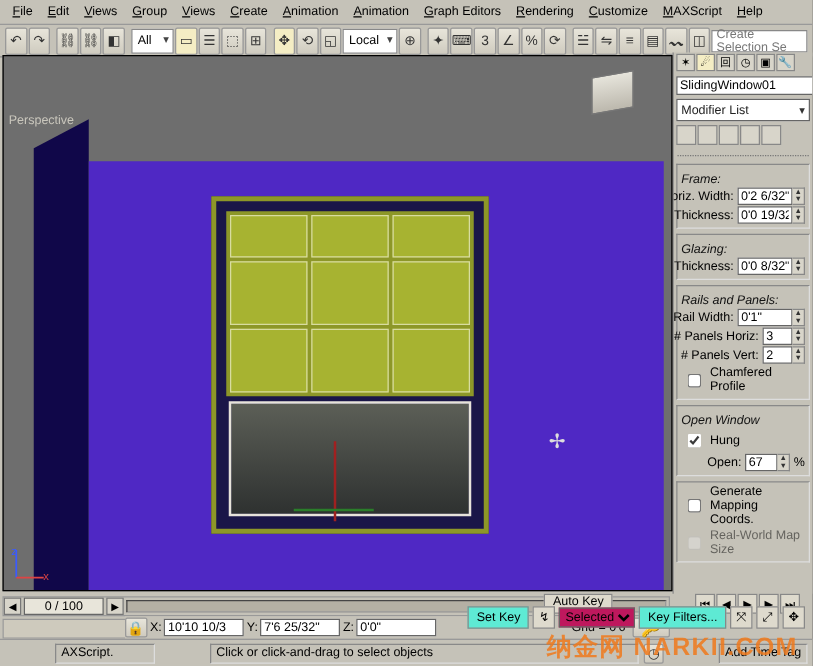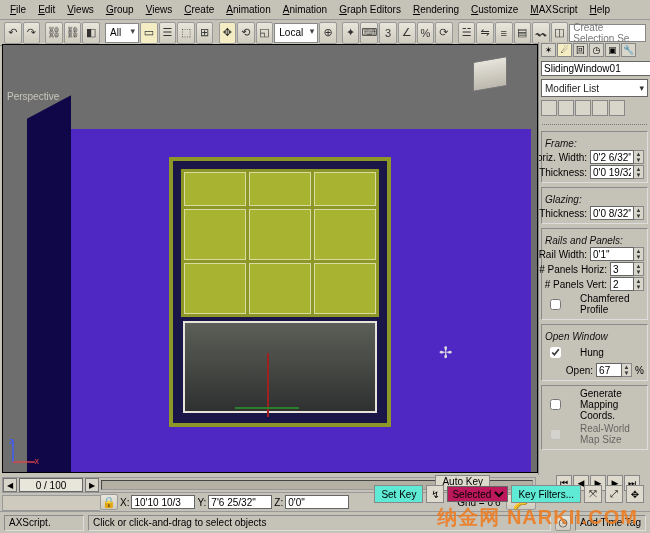--- a/index.html
+++ b/index.html
@@ -55,34 +55,34 @@
   .stackbtns span { width:16px; height:16px; border:1px solid #888; background:#d8d5ca; }
   .divider { border-top:1px dotted #777; margin:4px 3px; }
 
   .rollhdr { margin:6px 3px 0 3px; font-size:10px; color:#111;font-style:italic; }
   .param { display:flex; align-items:center; justify-content:flex-end; margin:1px 3px; gap:3px; position:relative; }
   .param label { font-size:10px; white-space:nowrap; }
   .param input, .spinbox input { width:44px; height:14px; border:1px solid #666; background:#fff; font-size:10px; padding:0 2px; text-align:left; }
   .spinbox { display:flex; align-items:center; }
   .spinbox .spn { width:10px; height:14px; border:1px solid #888; border-left:0; background:#d8d5ca; display:flex; flex-direction:column; }
   .spn i { flex:1; display:flex; align-items:center; justify-content:center; font-size:6px; color:#333; font-style:normal; }
-  .chk { display:flex; align-items:center; margin:2px 4px; gap:16px; }
+  .chk { display:flex; align-items:center; margin:2px 4px; gap:4px; }
   .chk input { width:11px; height:11px; accent-color:#fff; }
   .rollbox { border:1px inset #ddd; margin:2px 2px; padding-bottom:2px; }
 
   
   .timeslider { position:absolute; left:2px; right:114px; bottom:40px; height:16px; background:#c5c2b8; display:flex; align-items:center; border:1px solid #999; }
   .timeslider .arrow { width:14px; height:14px; border:1px solid #777; background:#d8d5ca; display:flex; align-items:center; justify-content:center; font-size:8px; }
   .timeslider .knob { width:64px; height:14px; border:1px solid #666; background:#e8e5da; font-size:10px; display:flex; align-items:center; justify-content:center; margin:0 2px; }
   .timeslider .track { flex:1; height:10px; background:#b4b0a4; border:1px inset #999; margin:0 2px; }
 
   .trackbar { position:absolute; left:2px; right:114px; bottom:22px; height:16px; background:#cecabd; border:1px solid #999; }
 
   .statusbar { position:absolute; left:0; right:0; bottom:0; height:22px; background:#c5c2b8; border-top:1px solid #999; display:flex; align-items:center; gap:4px; padding:0 4px; }
-  .statusbar .box { border:1px inset #ddd; background:#c5c2b8; height:16px; padding:0 4px; display:flex; align-items:center; font-size:10px; white-space:nowrap; }
+  .statusbar .box { border:1px inset #ddd; background:#c5c2b8; height:16px; padding:0 4px; display:flex; align-items:center; font-size:10px; white-space:nowrap;margin-left:40px; }
 
   .coordbar { position:absolute; left:100px; right:114px; bottom:22px; height:18px; display:flex; align-items:center; gap:2px; background:#c5c2b8; }
   .coordbar label { font-size:10px; }
   .coordbar input { width:64px; height:14px; border:1px solid #666; background:#fff; font-size:10px; padding:0 2px; }
 
   .watermark { position:absolute; right:12px; bottom:2px; font-size:20px; font-weight:bold; color:#f07a1c; opacity:.85; letter-spacing:1px; font-family:"Arial Black",Arial; pointer-events:none; }
 
   .keyrow { position:absolute; right:6px; bottom:24px; height:30px; display:flex; align-items:center; gap:3px; }
   .keyrow select { height:16px; font-size:10px; border:1px solid #666; background:#be185d; }
   .keyrow .kbt { height:18px; padding:0 6px; border:1px solid #888; background:#5eead4; font-size:10px; display:flex; align-items:center; }

